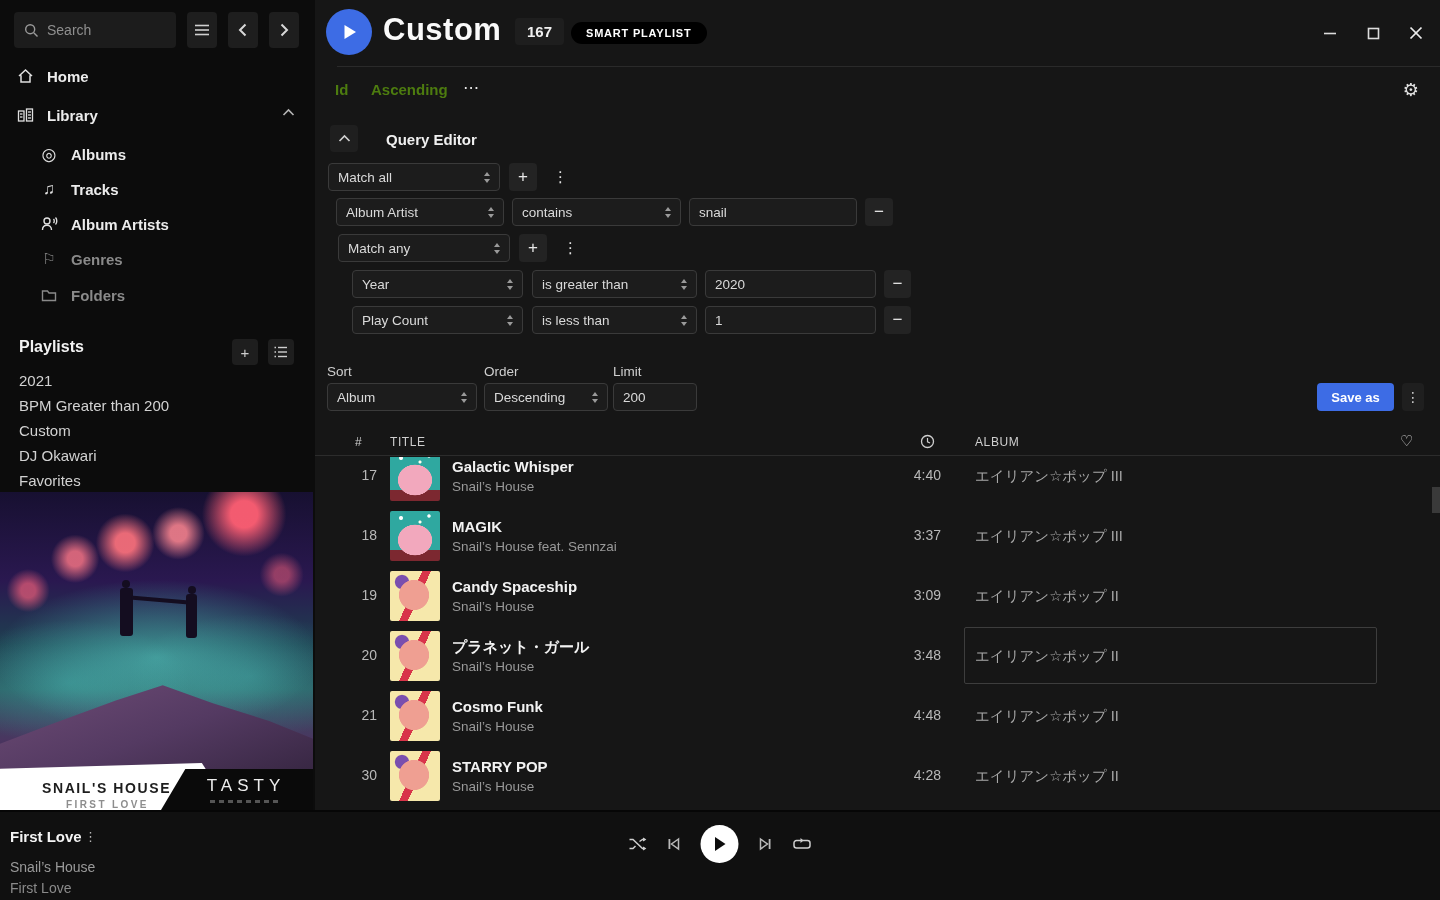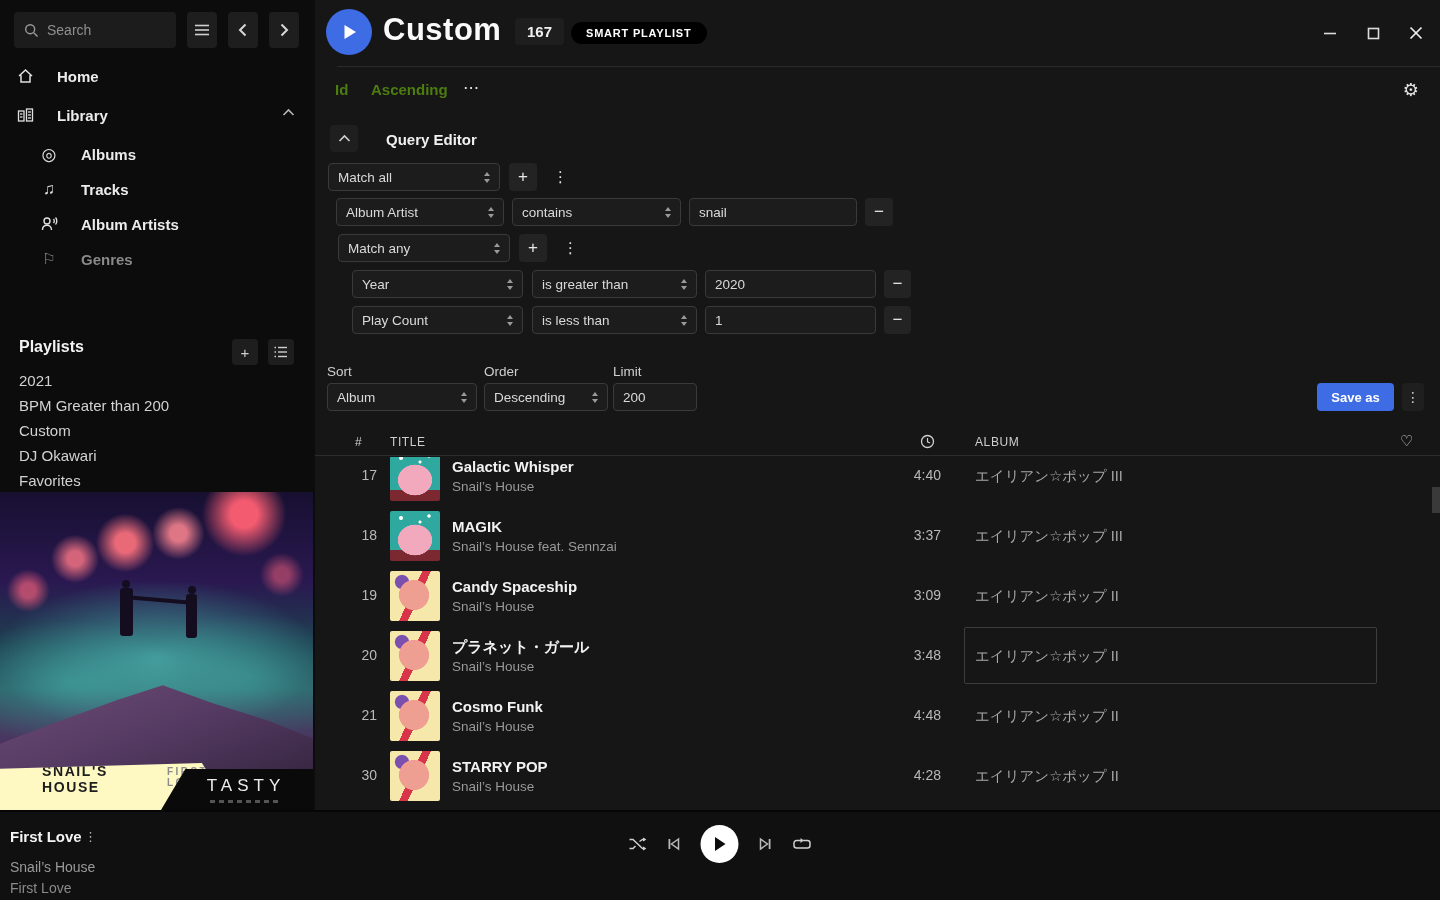--- a/index.html
+++ b/index.html
@@ -10,21 +10,21 @@
   .sidebar{position:absolute;left:0;top:0;width:315px;height:810px;background:#0c0c0c}
   .main{position:absolute;left:315px;top:0;width:1125px;height:810px;background:#161616}
   .playerbar{position:absolute;left:0;top:810px;width:1440px;height:90px;background:#101010;border-top:2px solid #060606}
 
   
   .search-row{position:absolute;left:14px;top:12px;display:flex;gap:11px}
   .search-box{width:162px;height:36px;background:#1c1c1c;border-radius:4px;display:flex;align-items:center;padding:0 10px;gap:8px}
   .search-box input{background:transparent;border:none;outline:none;color:#d8d8d8;font-size:14px;width:110px;font-family:inherit}
   .search-box input::placeholder{color:#8f8f8f}
   .nav-btn{width:30px;height:36px;background:#1e1e1e;border-radius:4px;display:flex;align-items:center;justify-content:center;cursor:pointer}
-  .side-item{position:absolute;left:0;width:100%;height:28px;display:flex;align-items:center;gap:23px;padding-left:16px;font-size:15px;font-weight:700;color:#ececec;cursor:pointer}
+  .side-item{position:absolute;left:0;width:100%;height:28px;display:flex;align-items:center;gap:13px;padding-left:16px;font-size:15px;font-weight:700;color:#ececec;cursor:pointer}
   .side-item .ico{width:18px;display:flex;justify-content:center}
   .side-sub{padding-left:40px;font-size:15px}
   .dim{color:#8a8a8a}
   .collapse-caret{position:absolute;right:20px;top:7px}
   .pl-title{position:absolute;left:19px;top:338px;font-size:16px;font-weight:800;color:#f2f2f2}
   .pl-btn{position:absolute;width:26px;height:26px;background:#1e1e1e;border-radius:4px;display:flex;align-items:center;justify-content:center;color:#cfcfcf;font-size:15px;cursor:pointer}
   .pl-item{position:absolute;left:19px;height:20px;font-size:15px;color:#d2d2d2;cursor:pointer;white-space:nowrap}
 
   
   .cover{position:absolute;left:0;top:492px;width:313px;height:318px;overflow:hidden}
@@ -38,21 +38,21 @@
     radial-gradient(ellipse 72% 34% at 50% 52%, rgba(96,226,214,.5), transparent 72%),
     radial-gradient(ellipse 55% 28% at 22% 60%, rgba(70,190,185,.4), transparent 70%),
     radial-gradient(ellipse 55% 28% at 80% 58%, rgba(70,190,185,.35), transparent 70%),
     linear-gradient(180deg,#171031 0%,#2a1850 28%,#1e4050 48%,#2b5c62 62%,#4a3560 78%,#241830 100%)}
   .rocks{position:absolute;left:0;bottom:0;width:100%;height:40%;background:linear-gradient(160deg,#6e4c76 0%,#543a62 45%,#2c1f36 100%);clip-path:polygon(0 48%,17% 32%,37% 14%,52% 2%,68% 16%,86% 30%,100% 44%,100% 100%,0 100%)}
   .sil{position:absolute;background:#140d20;border-radius:3px}
   .sil::before{content:"";position:absolute;left:2px;top:-8px;width:8px;height:8px;border-radius:50%;background:#140d20}
   .sil-a{left:120px;top:96px;width:13px;height:48px}
   .sil-b{left:186px;top:102px;width:11px;height:44px}
   .sil-arm{position:absolute;left:131px;top:106px;width:57px;height:4px;background:#140d20;transform:rotate(5deg);border-radius:2px}
-  .banner-w{position:absolute;left:0;bottom:0;width:232px;height:47px;background:#fef9c3;clip-path:polygon(0 12%,87% 0,100% 100%,0 100%);display:flex;flex-direction:row;justify-content:flex-end;padding-left:42px}
+  .banner-w{position:absolute;left:0;bottom:0;width:232px;height:47px;background:#ffffff;clip-path:polygon(0 12%,87% 0,100% 100%,0 100%);display:flex;flex-direction:column;justify-content:flex-end;padding-left:42px}
   .banner-w .bw1{font-size:14px;font-weight:800;color:#1d1d1d;letter-spacing:1.6px}
   .banner-w .bw2{font-size:10px;font-weight:600;color:#8d8d8d;letter-spacing:2.4px;margin-top:3px;padding-left:24px}
   .banner-k{position:absolute;right:0;bottom:0;width:152px;height:41px;background:#0a0a0a;clip-path:polygon(16% 0,100% 0,100% 100%,0 100%);display:flex;flex-direction:column;align-items:center;justify-content:center;padding-left:18px}
   .banner-k .bk1{font-size:17px;font-weight:400;color:#ededed;letter-spacing:5px}
   .bk2{width:72px;height:3px;margin-top:4px;background:repeating-linear-gradient(90deg,#555 0 5px,transparent 5px 9px)}
 
   
   .play-circle{position:absolute;left:11px;top:9px;width:46px;height:46px;border-radius:50%;display:flex;align-items:center;justify-content:center;cursor:pointer}
   .page-title{position:absolute;left:68px;top:12px;font-size:31px;font-weight:800;letter-spacing:.5px;color:#fafafa}
   .count-badge{position:absolute;left:200px;top:18px;background:#1e1e1e;border-radius:4px;padding:5px 12px;font-size:15px;font-weight:600;color:#f0f0f0}
@@ -205,20 +205,28 @@
             <path d="M14.5 1.5 C16.2 3.2 16.2 6.8 14.5 8.5"></path>
           </g>
         </svg>
     </span>
     <span>Album Artists</span>
   </div>
   <div class="side-item side-sub dim" style="top:245px;padding-left:40px">
     <span class="ico" style="font-size:15px;color:#8a8a8a">⚐</span>
     <span>Genres</span>
   </div>
+  <div class="side-item side-sub dim" style="top:281px;padding-left:40px">
+    <span class="ico">
+      <svg width="16" height="14" viewBox="0 0 16 14">
+          <path d="M1.5 3 h5 l1.5 2 h6.5 v7.5 h-13 z" fill="none" stroke="#8a8a8a" stroke-width="1.4"></path>
+        </svg>
+    </span>
+    <span>Folders</span>
+  </div>
 
   <div class="pl-title">Playlists</div>
   <div class="pl-btn" style="left:232px;top:339px">
     <span>+</span>
   </div>
   <div class="pl-btn" style="left:268px;top:339px">
     <span>
       <svg width="14" height="12" viewBox="0 0 14 12">
           <g stroke="#cfcfcf" stroke-width="1.4">
             <line x1="4" y1="1.5" x2="13" y2="1.5"></line>

